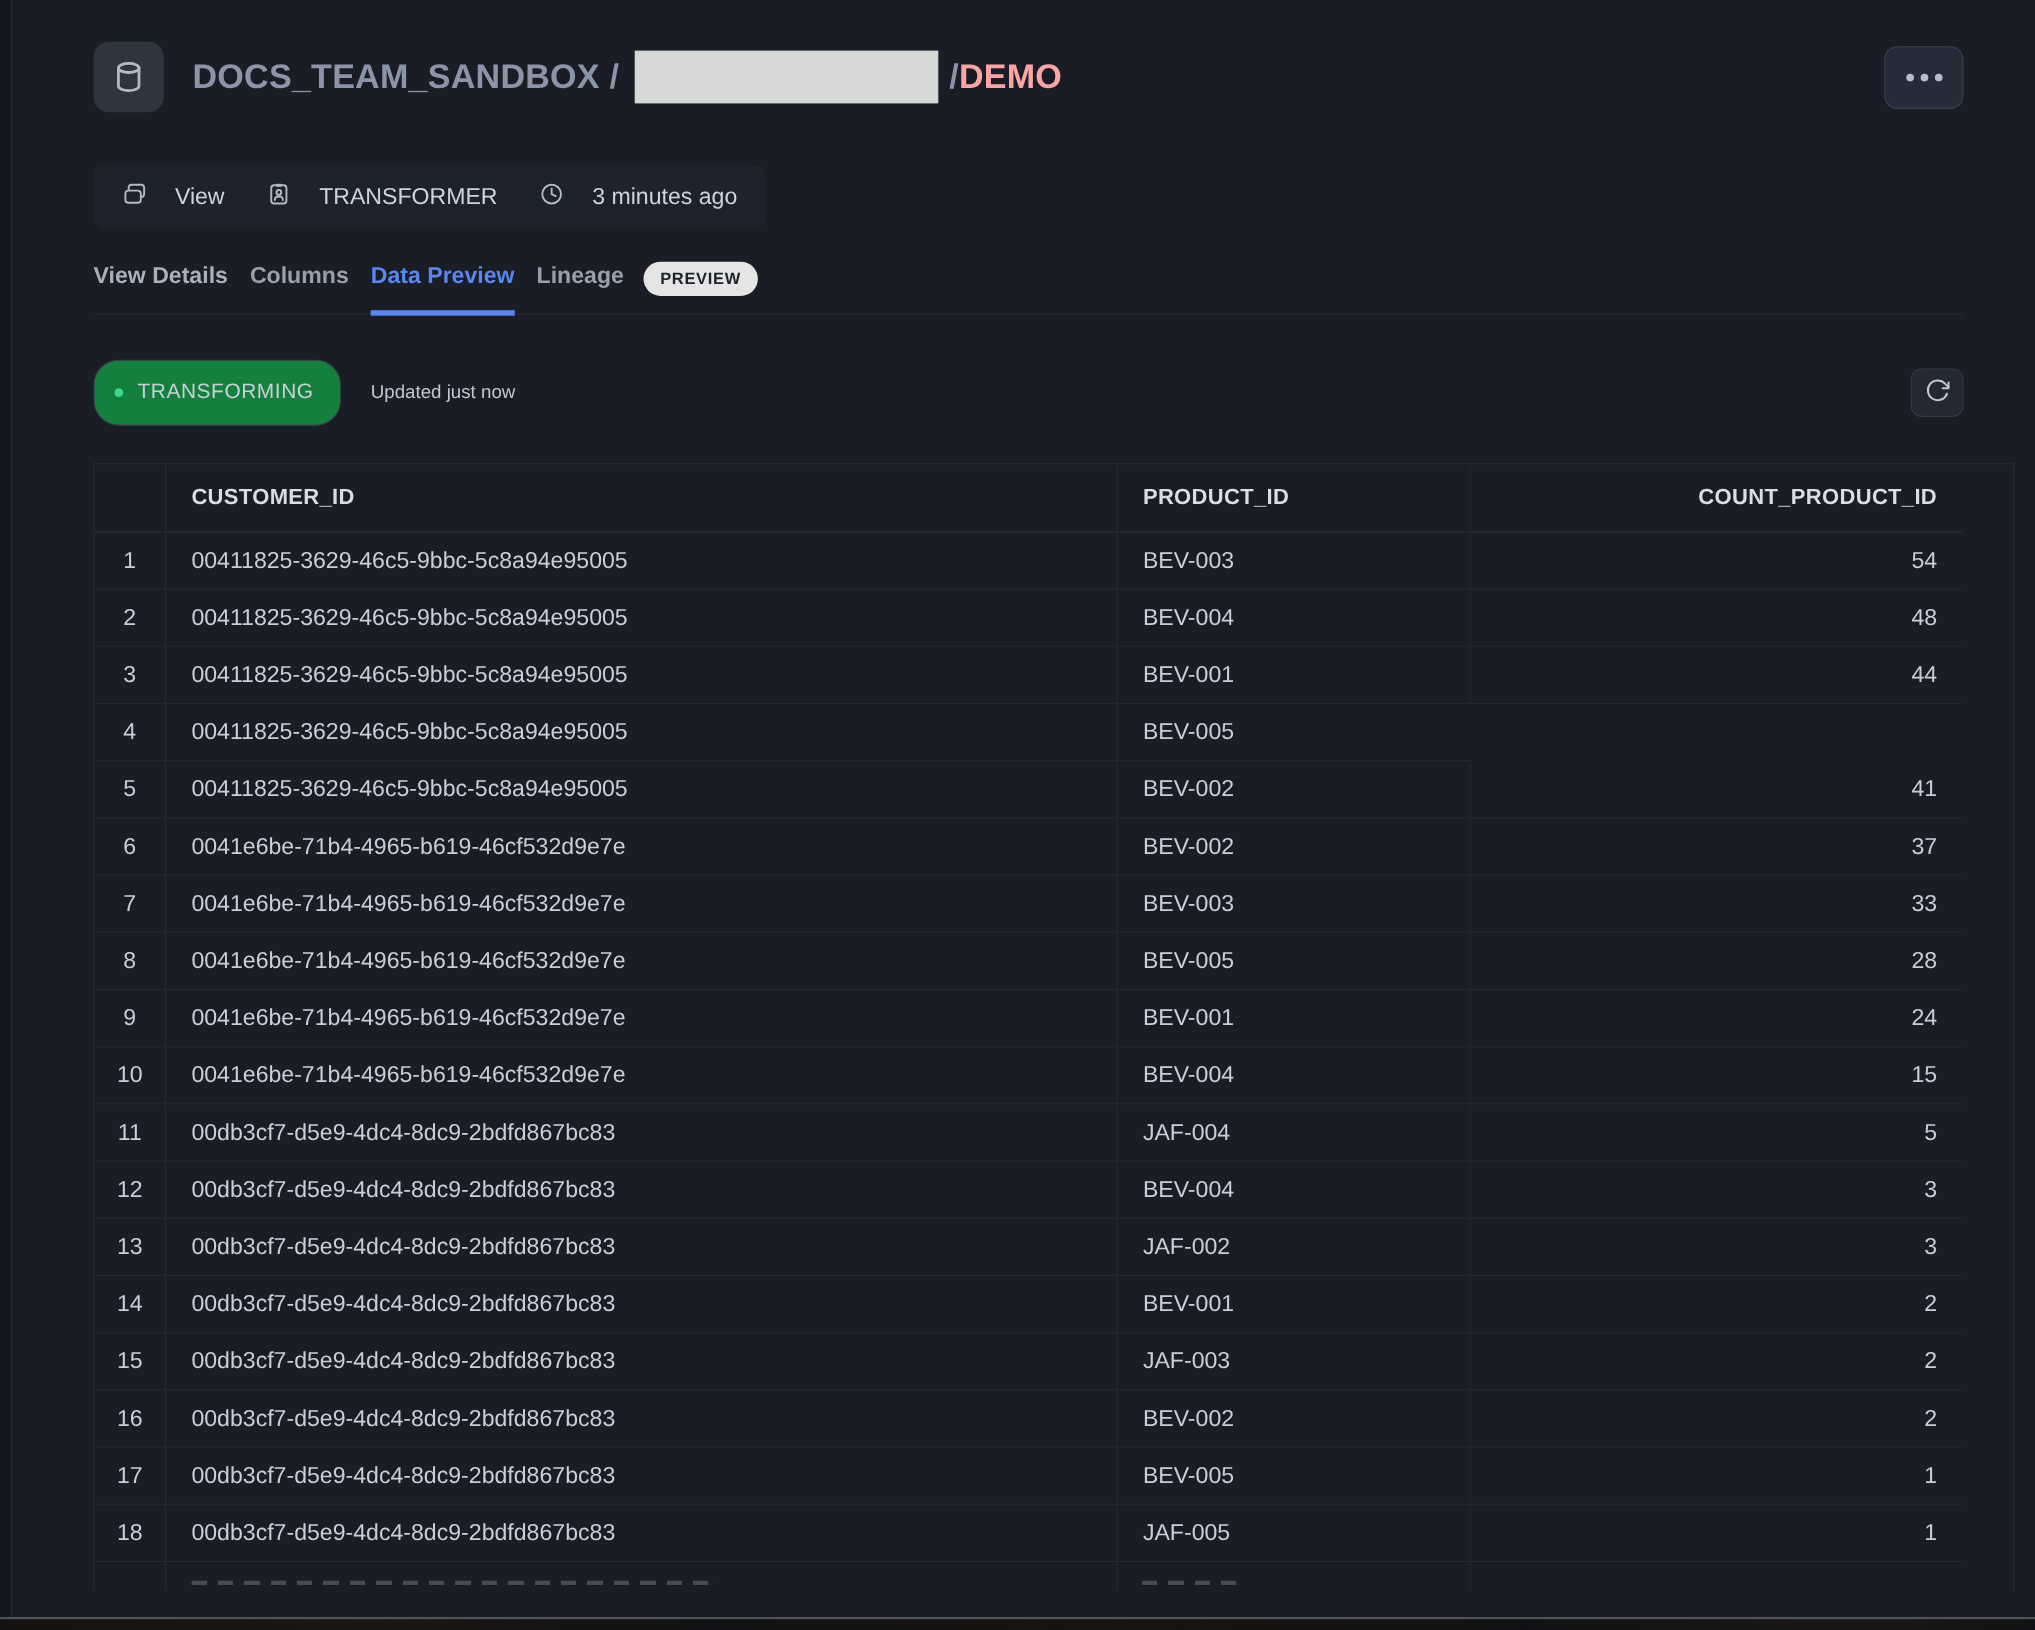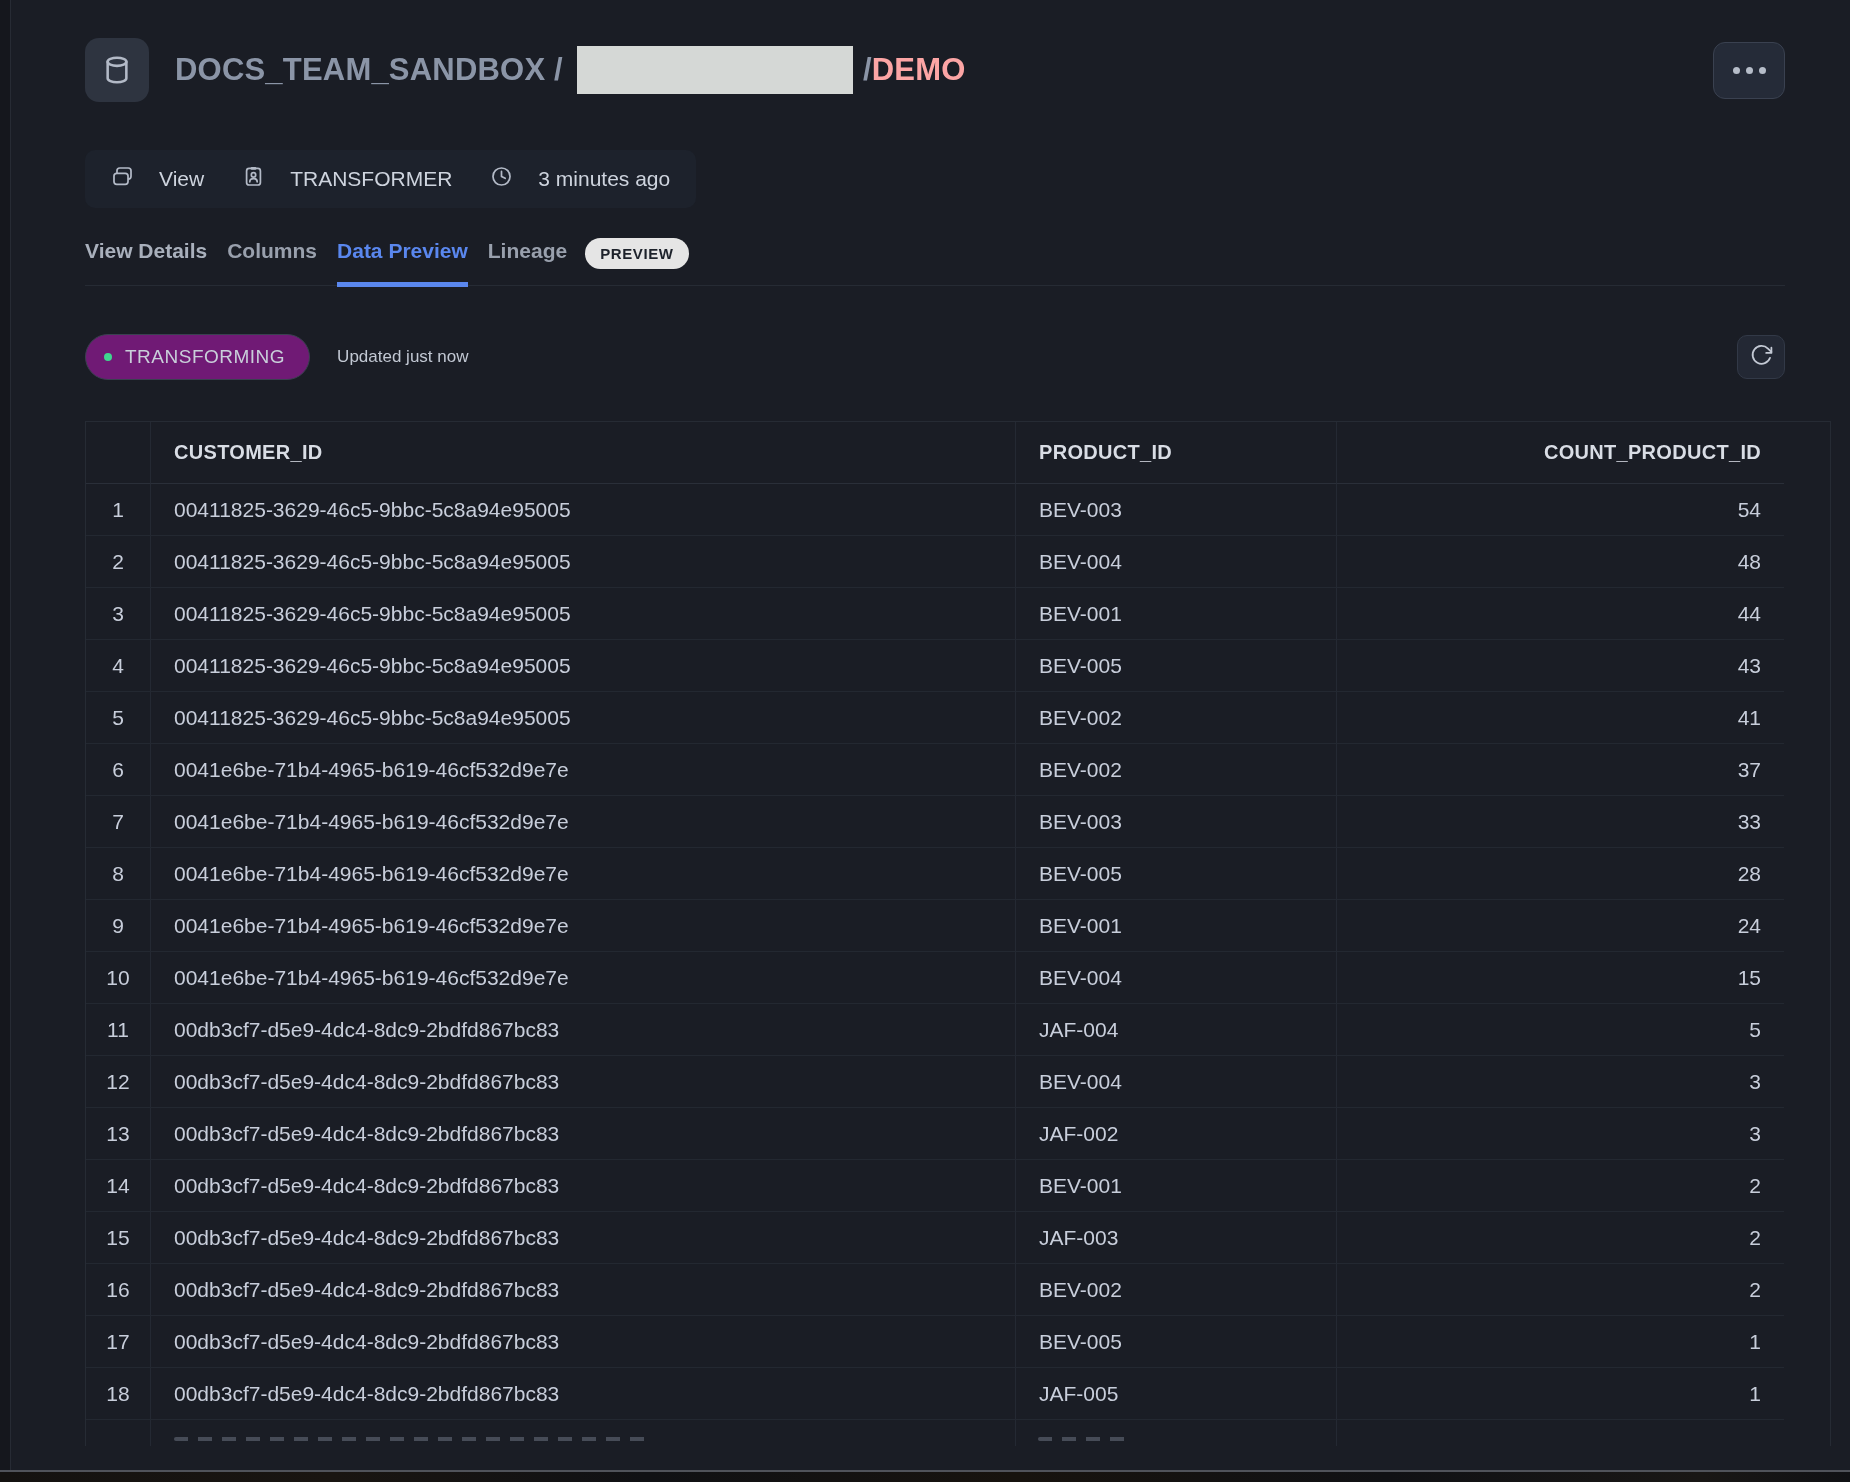--- a/index.html
+++ b/index.html
@@ -72,21 +72,21 @@
   .tab-badge {
     margin-left: 18px; margin-bottom: 16px;
     background: #e5e5e5; color: #1d222b;
     font-size: 15px; font-weight: 700; letter-spacing: 0.6px;
     padding: 7px 15px; border-radius: 16px; white-space: nowrap;
   }
 
   
   .status-row { margin-top: 48px; height: 46px; display: flex; align-items: center; }
   .status-pill {
-    height: 46px; border: 1px solid #3a4150; border-radius: 23px; background: #701a75;
+    height: 60px; border: 1px solid #3a4150; border-radius: 23px; background: #15803d;
     display: flex; align-items: center; padding: 0 24px 0 18px; gap: 13px;
   }
   .status-dot { width: 8px; height: 8px; border-radius: 50%; background: var(--status-green, #3fd68f); }
   .status-text { font-size: 19px; letter-spacing: 0.5px; color: #c9cfda; }
   .updated-text { margin-left: 27px; font-size: 17px; color: #c2c8d3; }
   .refresh-btn {
     margin-left: auto; width: 48px; height: 44px; border-radius: 10px;
     background: #232834; border: 1px solid #323947; cursor: pointer;
     display: flex; align-items: center; justify-content: center;
   }
@@ -232,21 +232,20 @@
         <div class="tr">
           <div class="td td-num">3</div>
           <div class="td td-customer">00411825-3629-46c5-9bbc-5c8a94e95005</div>
           <div class="td td-product">BEV-001</div>
           <div class="td td-count">44</div>
         </div>
         <div class="tr">
           <div class="td td-num">4</div>
           <div class="td td-customer">00411825-3629-46c5-9bbc-5c8a94e95005</div>
           <div class="td td-product">BEV-005</div>
-          <div class="td td-count">43</div>
         </div>
         <div class="tr">
           <div class="td td-num">5</div>
           <div class="td td-customer">00411825-3629-46c5-9bbc-5c8a94e95005</div>
           <div class="td td-product">BEV-002</div>
           <div class="td td-count">41</div>
         </div>
         <div class="tr">
           <div class="td td-num">6</div>
           <div class="td td-customer">0041e6be-71b4-4965-b619-46cf532d9e7e</div>

